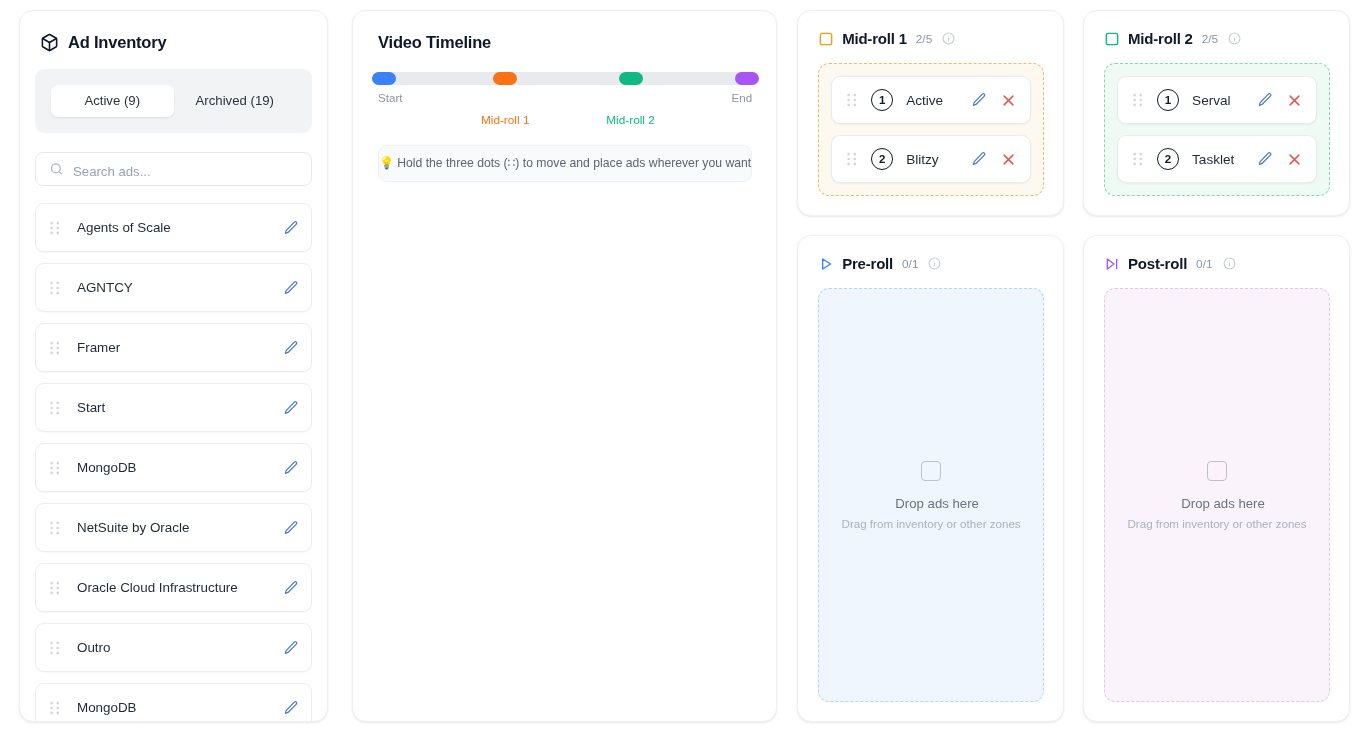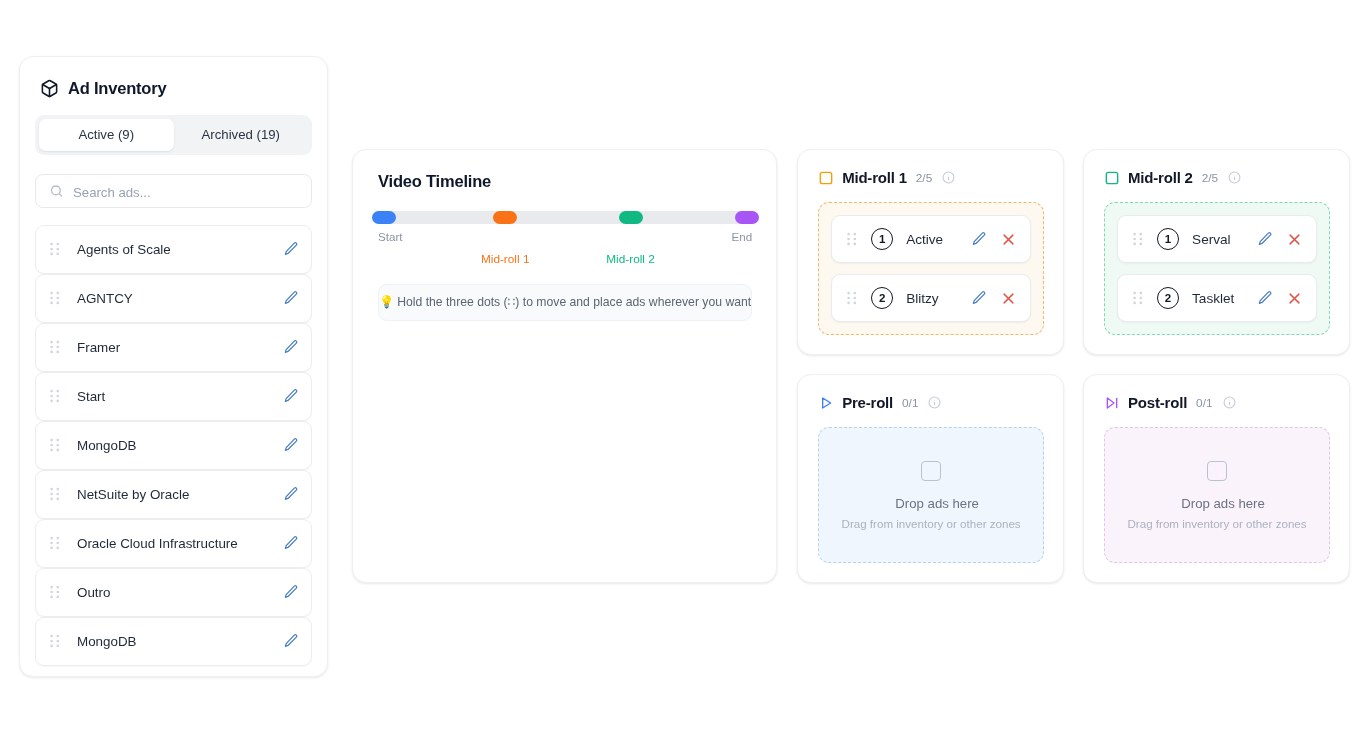--- a/index.html
+++ b/index.html
@@ -9,21 +9,20 @@
     font-family: "Liberation Sans", sans-serif;
     color: #111827;
     overflow: hidden;
   }
   .app {
     position: relative;
     width: 1361px; height: 732px;
     display: flex;
     gap: 24px;
     padding: 10px 11px 10px 19px;
-    align-items: center;
   }
 
   
   .sidebar {
     width: 309px;
     flex: 0 0 309px;
     background: #ffffff;
     border: 1px solid #eef0f3;
     border-radius: 14px;
     box-shadow: 0 1px 3px rgba(16,24,40,.06), 0 1px 2px rgba(16,24,40,.04);
@@ -37,21 +36,21 @@
   }
   .inv-head .title {
     font-size: 16.5px; font-weight: 700; letter-spacing: -.2px; color: #0f172a;
   }
   .pkg-icon { width: 19px; height: 19px; display: block; }
 
   .tabs {
     display: flex;
     background: #f1f3f5;
     border-radius: 9px;
-    padding: 4px;
+    padding: 16px;
     margin-bottom: 19px;
   }
   .tab {
     flex: 1;
     text-align: center;
     font-size: 13.2px;
     color: #2b3442;
     padding: 8px 0 9px;
     border-radius: 7px;
     cursor: pointer;
@@ -77,21 +76,21 @@
     border-radius: 8px;
     background: #fff;
     padding: 4px 12px 0 37px;
     font-size: 13.2px;
     font-family: "Liberation Sans", sans-serif;
     color: #111827;
     outline: none;
   }
   .search-input::placeholder { color: #98a2b3; }
 
-  .ad-list { display: flex; flex-direction: column; }
+  .ad-list { display: flex; flex-direction: column; gap: 11px; }
   .ad-item {
     display: flex; align-items: center;
     height: 49px;
     border: 1px solid #ebedf0;
     border-radius: 9px;
     background: #fff;
     padding: 0 12px 0 14px;
     box-shadow: 0 1px 1.5px rgba(16,24,40,.035);
     cursor: grab;
   }

